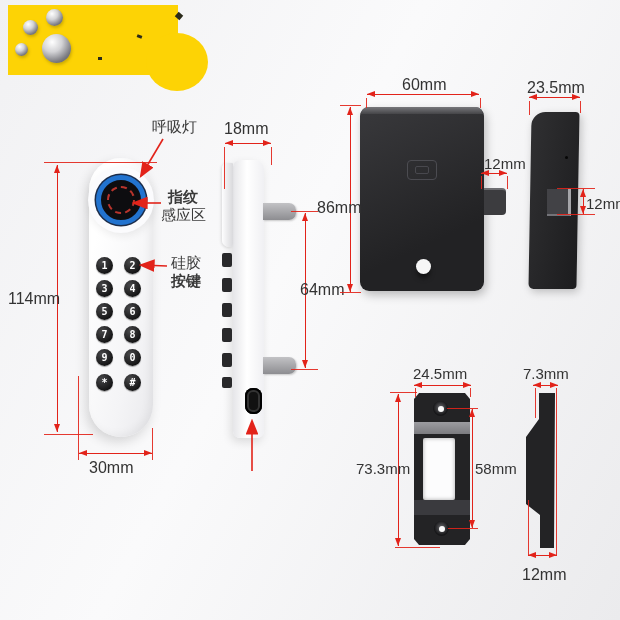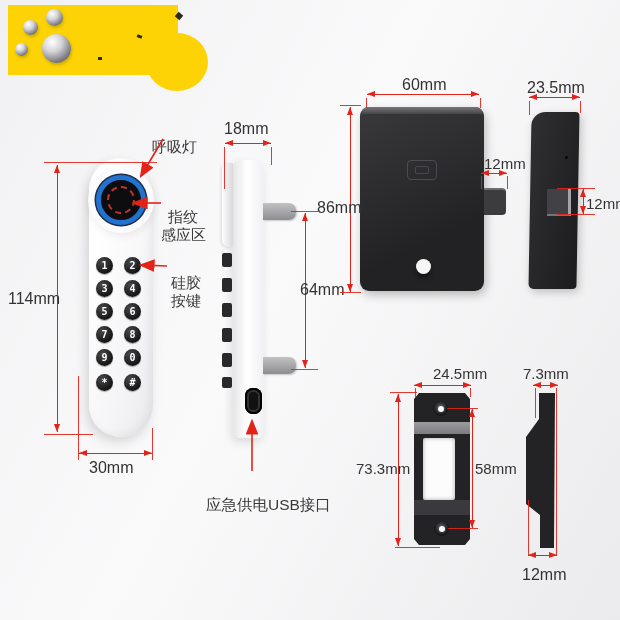--- a/index.html
+++ b/index.html
@@ -14,21 +14,21 @@
   .dh::before,.dh::after{content:"";position:absolute;width:0;height:0;border-top:3px solid transparent;border-bottom:3px solid transparent;}
   .dh::before{left:0;top:-3px;border-right:8px solid var(--red);}
   .dh::after{right:0;top:-3px;border-left:8px solid var(--red);}
   .dv{position:absolute;width:1px;background:var(--red);}
   .dv::before,.dv::after{content:"";position:absolute;width:0;height:0;border-left:3px solid transparent;border-right:3px solid transparent;}
   .dv::before{top:0;left:-3px;border-bottom:8px solid var(--red);}
   .dv::after{bottom:0;left:-3px;border-top:8px solid var(--red);}
   .ext{position:absolute;background:var(--red);opacity:.9;}
   .dlb{position:absolute;font:16px/1.1 "Liberation Sans",sans-serif;color:var(--ink);white-space:nowrap;}
   .dlb.s{font-size:15px;}
-  .cn{position:absolute;font:15px/1.25 "Liberation Sans",sans-serif;color:#3a3a3a;white-space:nowrap;text-align:center;margin-top:20px;}
+  .cn{position:absolute;font:15px/1.25 "Liberation Sans",sans-serif;color:#3a3a3a;white-space:nowrap;text-align:center;}
   
   .banner{position:absolute;left:8px;top:5px;width:170px;height:70px;background:#fdd305;}
   .blob{position:absolute;left:138px;top:28px;width:62px;height:58px;background:#fdd305;border-radius:50%;}
   .sphere{position:absolute;border-radius:50%;background:radial-gradient(circle at 35% 28%,#ffffff,#d3d3d6 35%,#7c7c82 70%,#4b4b50);box-shadow:1px 2px 3px rgba(120,100,0,.35);}
   .speck{position:absolute;background:#2a2a1a;}
   
   .unit{position:absolute;left:89px;top:158px;width:64px;height:279px;border-radius:32px;
     background:linear-gradient(105deg,#ffffff 20%,#f4f4f6 70%,#e9e9ec);
     box-shadow:-3px 5px 12px rgba(0,0,0,.14), inset -4px -2px 8px rgba(0,0,0,.05);}
   .ring{position:absolute;left:7px;top:17px;width:40px;height:40px;border-radius:50%;
@@ -113,24 +113,24 @@
     <div class="k" style="left:35px;top:145px;">6</div>
     <div class="k" style="left:7px;top:168px;">7</div>
     <div class="k" style="left:35px;top:168px;">8</div>
     <div class="k" style="left:7px;top:191px;">9</div>
     <div class="k" style="left:35px;top:191px;">0</div>
     <div class="k" style="left:7px;top:216px;">*</div>
     <div class="k" style="left:35px;top:216px;">#</div>
   </div>
 
   <div class="cn" style="left:152px;top:118px;">呼吸灯</div>
-  <div class="cn" style="left:168px;top:188px;">指纹</div>
+  <div class="cn" style="left:168px;top:188px;font-weight:bold;">指纹</div>
   <div class="cn" style="left:161px;top:206px;">感应区</div>
   <div class="cn" style="left:171px;top:254px;">硅胶</div>
-  <div class="cn" style="left:171px;top:272px;">按键</div>
+  <div class="cn" style="left:171px;top:272px;font-weight:bold;">按键</div>
 
   <div class="ext" style="left:44px;top:162px;width:113px;height:1px;"></div>
   <div class="ext" style="left:44px;top:434px;width:49px;height:1px;"></div>
   <div class="dv" style="left:57px;top:165px;height:267px;"></div>
   <div class="dlb" style="left:8px;top:290px;">114mm</div>
   <div class="ext" style="left:78px;top:376px;width:1px;height:84px;"></div>
   <div class="ext" style="left:152px;top:428px;width:1px;height:32px;"></div>
   <div class="dh" style="left:79px;top:453px;width:73px;"></div>
   <div class="dlb" style="left:89px;top:459px;">30mm</div>
 
@@ -148,21 +148,20 @@
 
   <div class="dlb" style="left:224px;top:120px;">18mm</div>
   <div class="dh" style="left:225px;top:143px;width:46px;"></div>
   <div class="ext" style="left:224px;top:147px;width:1px;height:42px;"></div>
   <div class="ext" style="left:271px;top:147px;width:1px;height:18px;"></div>
   <div class="ext" style="left:291px;top:211px;width:27px;height:1px;"></div>
   <div class="ext" style="left:291px;top:369px;width:27px;height:1px;"></div>
   <div class="dv" style="left:305px;top:213px;height:155px;"></div>
   <div class="dlb" style="left:300px;top:281px;">64mm</div>
 
-  <div class="cn" style="left:206px;top:475px;font-size:15.5px;">应急供电USB接口</div>
 
   <div class="backbody">
     <div class="topstrip"></div>
     <div class="emboss"></div>
     <div class="hole"></div>
   </div>
   <div class="bolt"></div>
 
   <div class="dlb" style="left:402px;top:76px;">60mm</div>
   <div class="dh" style="left:367px;top:94px;width:112px;"></div>
@@ -191,21 +190,21 @@
   <div class="dlb s" style="left:586px;top:196px;">12mm</div>
 
   <div class="strike">
     <div class="grayband"></div>
     <div class="cutout"></div>
     <div class="midband"></div>
     <div class="screw" style="left:19px;top:8px;"></div>
     <div class="screw" style="left:20px;top:128px;"></div>
   </div>
 
-  <div class="dlb s" style="left:413px;top:366px;margin-left:20px;">24.5mm</div>
+  <div class="dlb s" style="left:413px;top:366px;">24.5mm</div>
   <div class="dh" style="left:414px;top:385px;width:57px;"></div>
   <div class="ext" style="left:415px;top:388px;width:1px;height:9px;"></div>
   <div class="ext" style="left:470px;top:388px;width:1px;height:9px;"></div>
   <div class="ext" style="left:390px;top:392px;width:27px;height:1px;"></div>
   <div class="ext" style="left:395px;top:547px;width:45px;height:1px;"></div>
   <div class="dv" style="left:398px;top:394px;height:152px;"></div>
   <div class="dlb s" style="left:356px;top:461px;">73.3mm</div>
   <div class="ext" style="left:447px;top:408px;width:31px;height:1px;"></div>
   <div class="ext" style="left:448px;top:528px;width:30px;height:1px;"></div>
   <div class="dv" style="left:472px;top:409px;height:119px;"></div>

